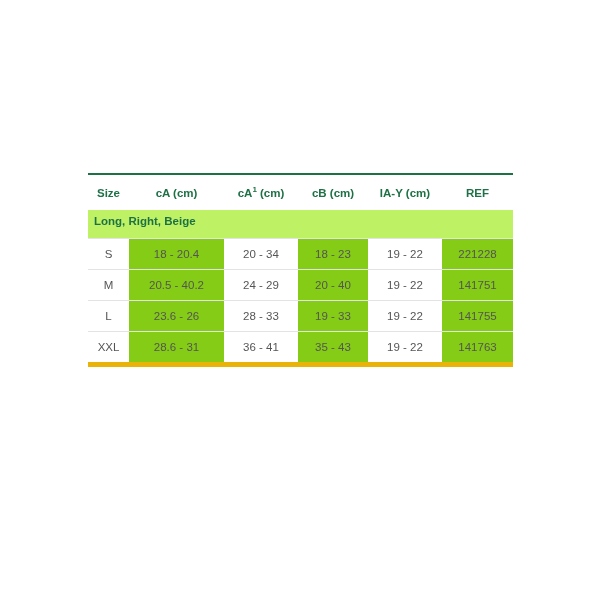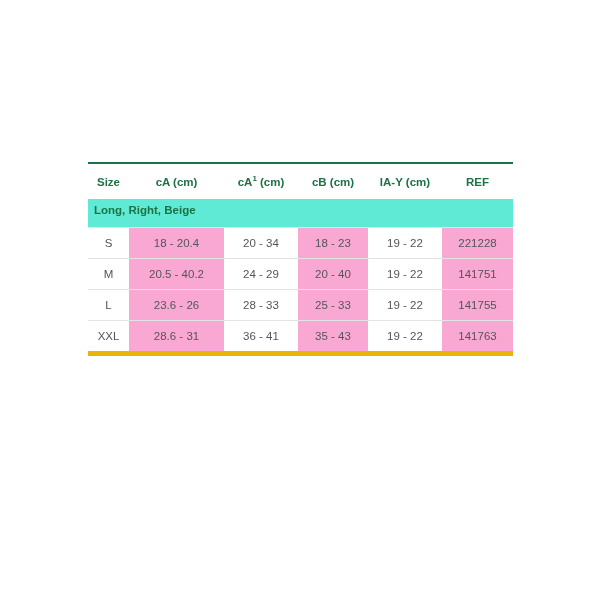--- a/index.html
+++ b/index.html
@@ -9,21 +9,21 @@
   body {
     width: 600px;
     height: 600px;
     background: #ffffff;
     font-family: "Liberation Sans", sans-serif;
     overflow: hidden;
   }
   #chart-wrap {
     position: absolute;
     left: 88px;
-    top: 162px;
+    top: 173px;
     width: 425px;
   }
   table.size-chart {
     border-collapse: collapse;
     width: 425px;
     table-layout: fixed;
   }
   table.size-chart col.c-size   { width: 41px; }
   table.size-chart col.c-ca     { width: 95px; }
   table.size-chart col.c-ca1    { width: 74px; }
@@ -51,40 +51,40 @@
     vertical-align: super;
     line-height: 0;
   }
 
   td.sub-cell {
     color: #1e7145;
     font-size: 11.5px;
     font-weight: bold;
     text-align: left;
     padding: 5px 0 11px 6px;
-    background: #5eead4;
+    background: #bef264;
     white-space: nowrap;
   }
 
   tr.data-row td {
     font-size: 11.5px;
     color: #555555;
     text-align: center;
     padding: 9px 0 9px 0;
     border-top: 1px solid #e3e3e3;
     white-space: nowrap;
   }
   tr.data-row.first-data td {
     border-top: 1px solid #e3e3e3;
   }
   tr.last-row td {
     border-bottom: 5px solid #eab308;
   }
   td.shaded, th.shaded {
-    background: #f9a8d4;
+    background: #84cc16;
   }
   td.plain {
     background: #ffffff;
   }
 </style>
 </head>
 <body>
 
 <div id="chart-wrap">
 
@@ -131,21 +131,21 @@
         <td class="plain">24 - 29</td>
         <td class="shaded">20 - 40</td>
         <td class="plain">19 - 22</td>
         <td class="shaded">141751</td>
       </tr>
 
       <tr class="data-row">
         <td class="plain">L</td>
         <td class="shaded">23.6 - 26</td>
         <td class="plain">28 - 33</td>
-        <td class="shaded">25 - 33</td>
+        <td class="shaded">19 - 33</td>
         <td class="plain">19 - 22</td>
         <td class="shaded">141755</td>
       </tr>
 
 
       <tr class="data-row last-row">
         <td class="plain">XXL</td>
         <td class="shaded">28.6 - 31</td>
         <td class="plain">36 - 41</td>
         <td class="shaded">35 - 43</td>

